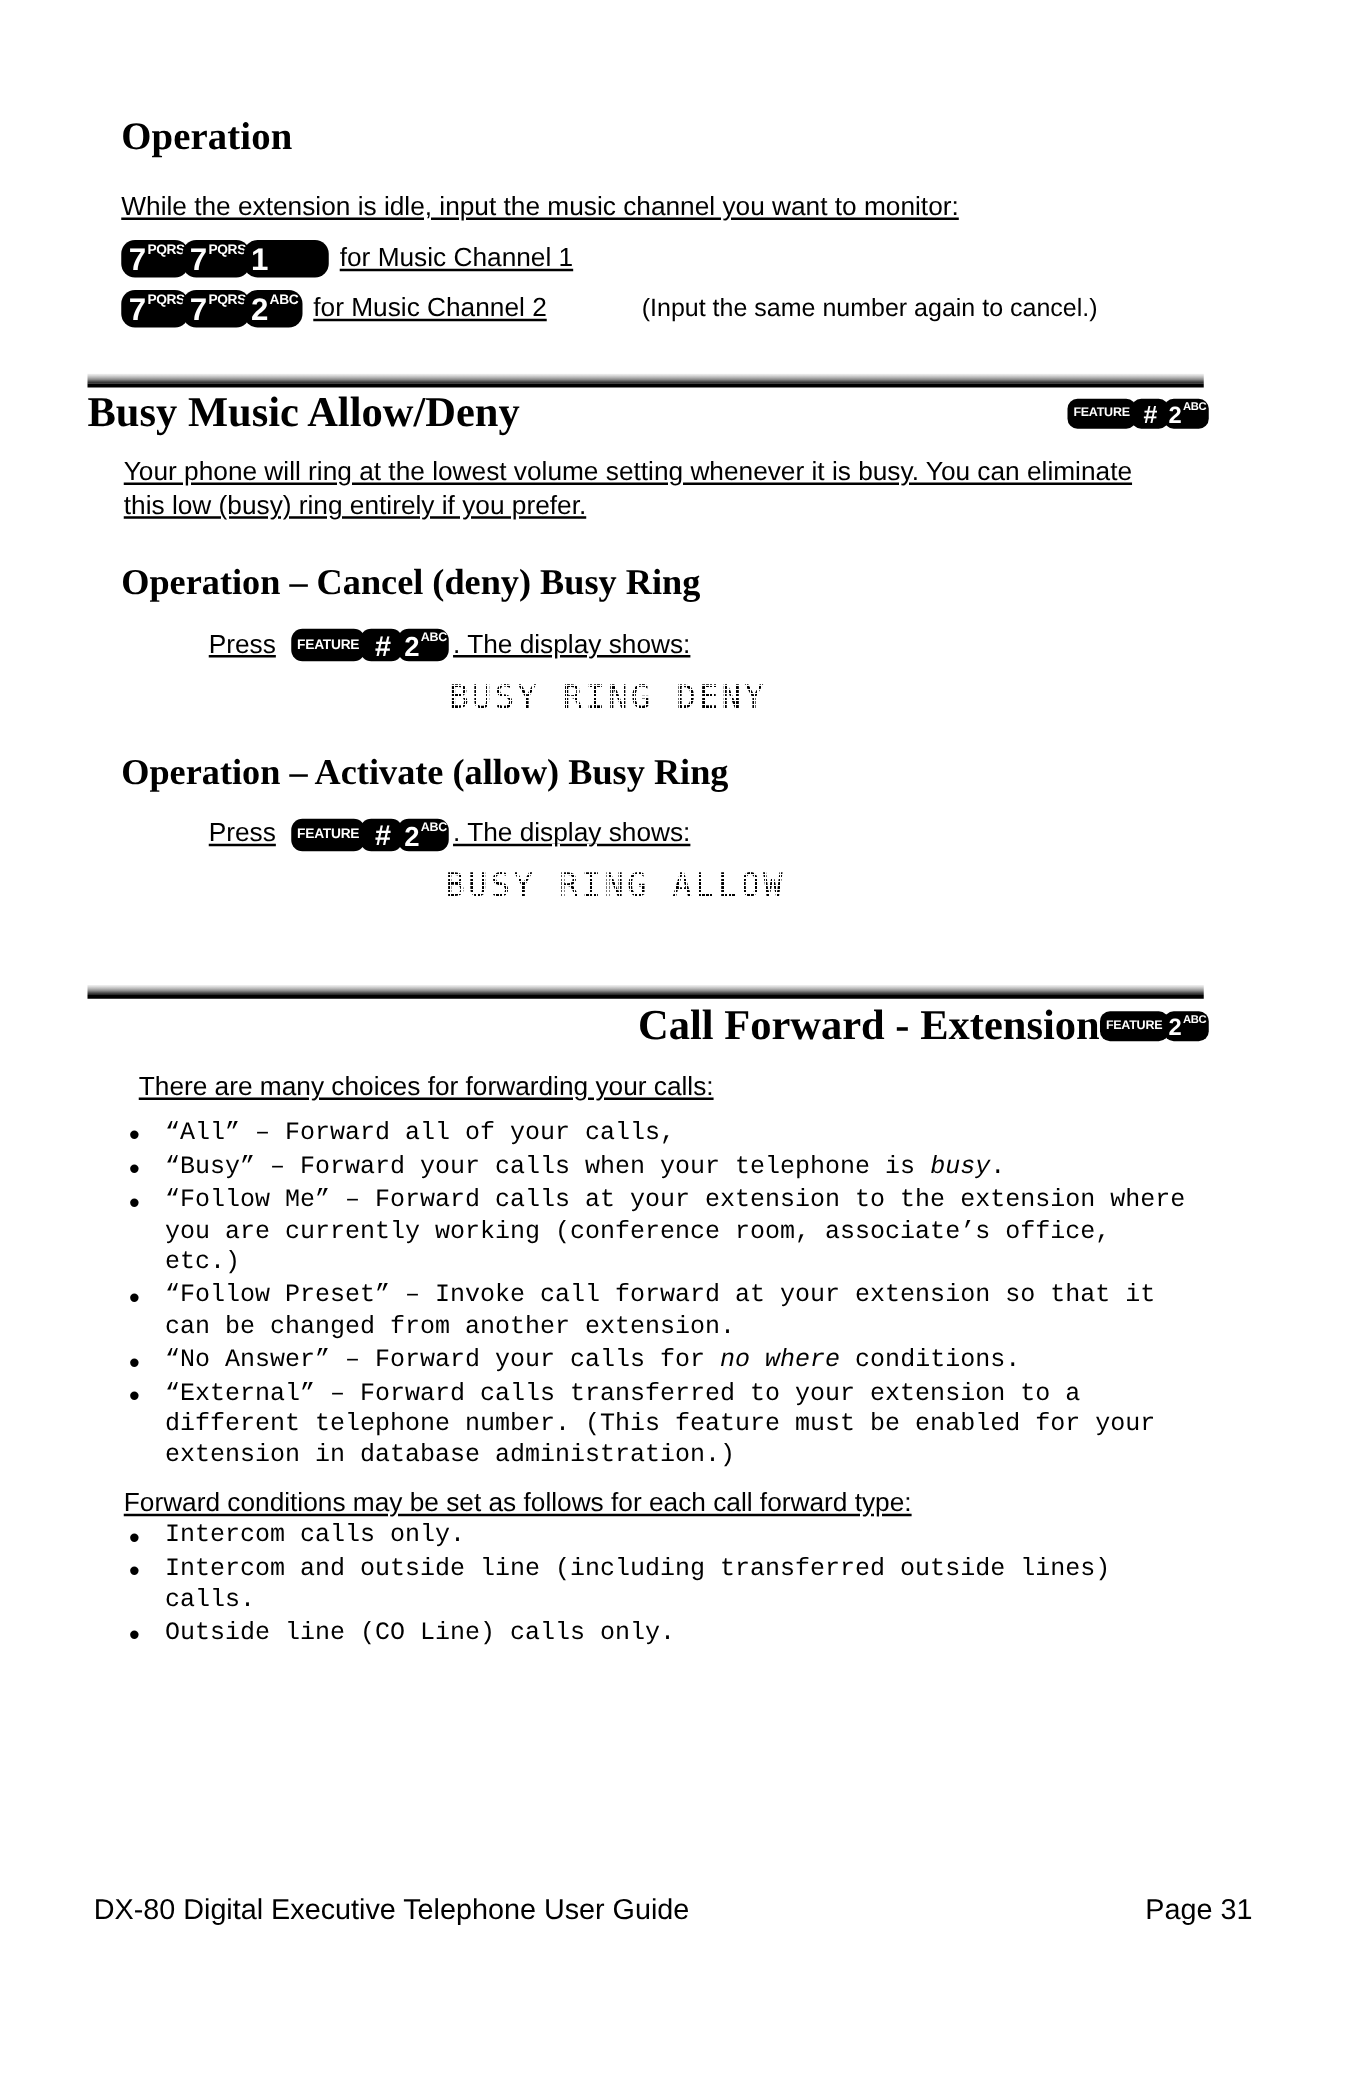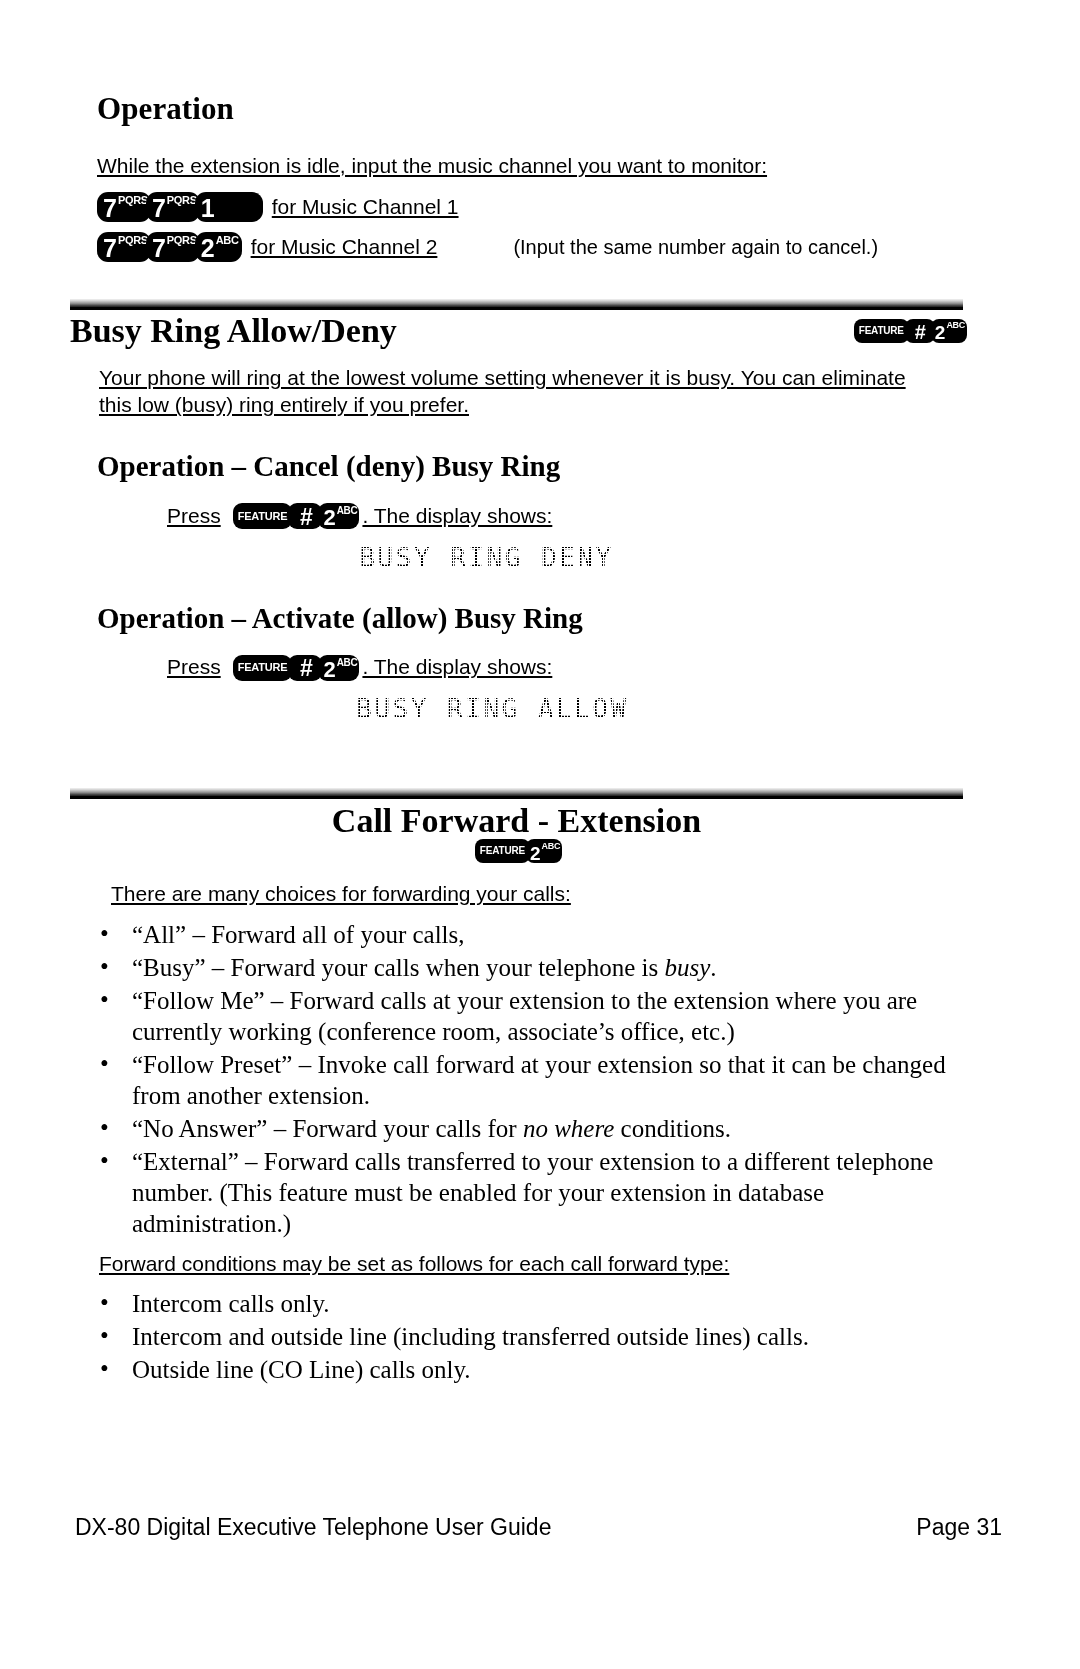--- a/index.html
+++ b/index.html
@@ -246,22 +246,22 @@
   
   ul.bullets {
     list-style: none;
     margin: 0;
     padding: 0;
   }
   ul.bullets > li {
     position: relative;
     padding-left: 62px;
     margin: 0 0 2px 0;
-    font-family: Liberation Serif, serif;
-    font-size: 25px;
+    font-family: Liberation Mono, monospace;
+    font-size: 20px;
     line-height: 1.24;
   }
   ul.bullets > li::before {
     content: "\2022";
     position: absolute;
     left: 30px;
     top: -1px;
     font-size: 25px;
   }
 
@@ -330,21 +330,21 @@
   </div>
 
   <div class="blk rule" style="left:70px; top:299px; width:893px;">
     <div class="bar"></div>
     <div class="underline"></div>
   </div>
 
   <div class="blk" style="left:70px; top:312px; width:893px;">
 
     <div style="display:flex; align-items:center; justify-content:space-between;">
-      <div class="h-serif-section">Busy Ring Allow/Deny</div>
+      <div class="h-serif-section">Busy Music Allow/Deny</div>
       <div class="keyrow" style="margin-right:0px;">
         <span class="key sm featurekey">
           <span class="feature-label">FEATURE</span>
         </span>
         <span class="key sm" style="min-width:30px;">
           <span class="hash">#</span>
         </span>
         <span class="key sm">
           <span class="digit">2</span>
           <span class="letters">ABC</span>
@@ -405,21 +405,21 @@
     </div>
   </div>
 
   <div class="blk rule" style="left:70px; top:788px; width:893px;">
     <div class="bar"></div>
     <div class="underline"></div>
   </div>
 
   <div class="blk" style="left:70px; top:802px; width:893px;">
 
-    <div style="display:flex; align-items:center; justify-content:space-between;flex-direction:column;">
+    <div style="display:flex; align-items:center; justify-content:flex-end;">
       <div class="h-serif-section">Call Forward - Extension</div>
       <div class="keyrow">
         <span class="key sm featurekey">
           <span class="feature-label">FEATURE</span>
         </span>
         <span class="key sm">
           <span class="digit">2</span>
           <span class="letters">ABC</span>
         </span>
       </div>
@@ -443,21 +443,21 @@
       <li>
         <span>“No Answer” – Forward your calls for </span><span class="ital">no where</span><span> conditions.</span>
       </li>
       <li>
         <span>“External” – Forward calls transferred to your extension to a different telephone number. (This feature must be enabled for your extension in database administration.)</span><span class="ital"></span><span></span>
       </li>
     </ul>
 
     <div class="body-txt" style="margin-top:12px; margin-left:29px;">Forward conditions may be set as follows for each call forward type:</div>
 
-    <ul class="bullets" style="margin-top:10px; width:885px;">
+    <ul class="bullets" style="width:885px;">
       <li>
         <span>Intercom calls only.</span>
       </li>
       <li>
         <span>Intercom and outside line (including transferred outside lines) calls.</span>
       </li>
       <li>
         <span>Outside line (CO Line) calls only.</span>
       </li>
     </ul>

